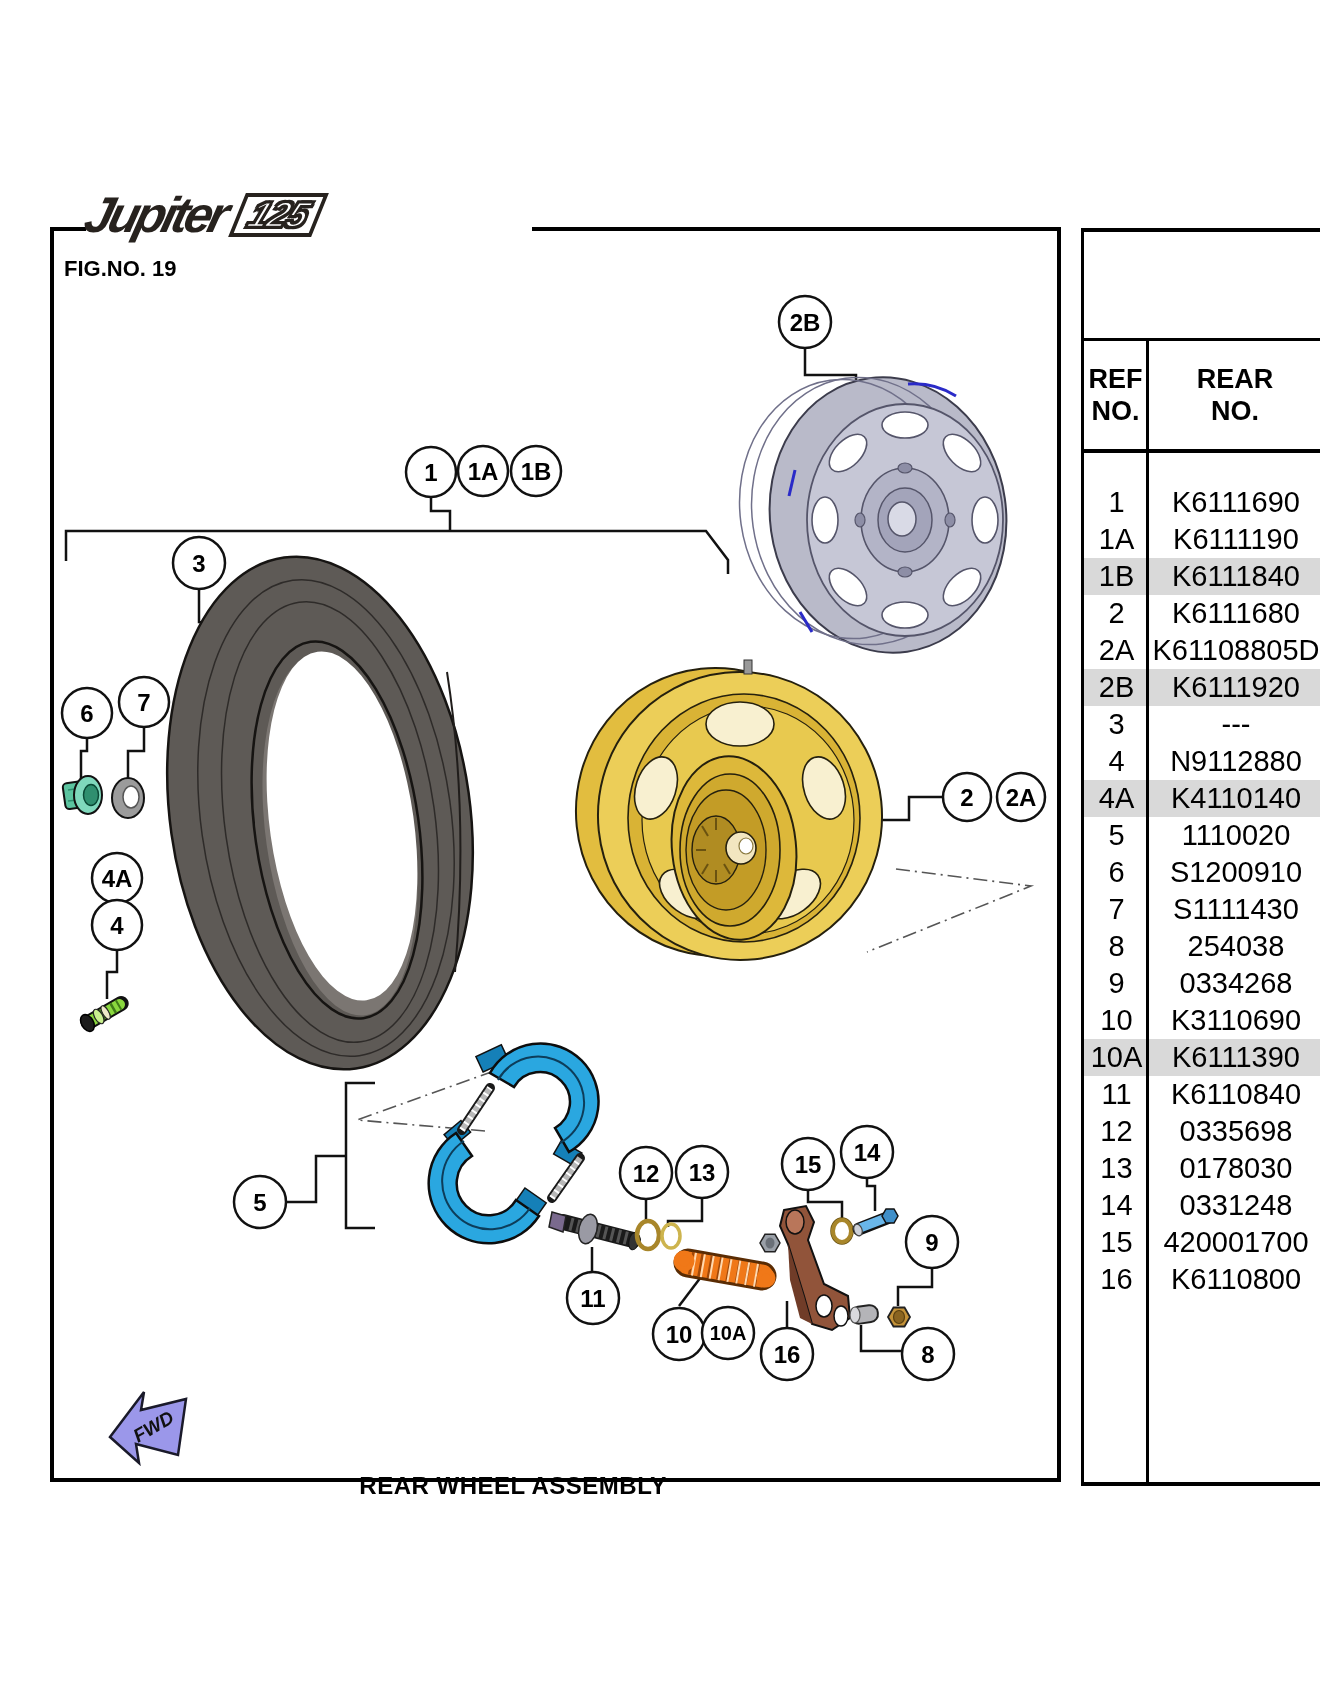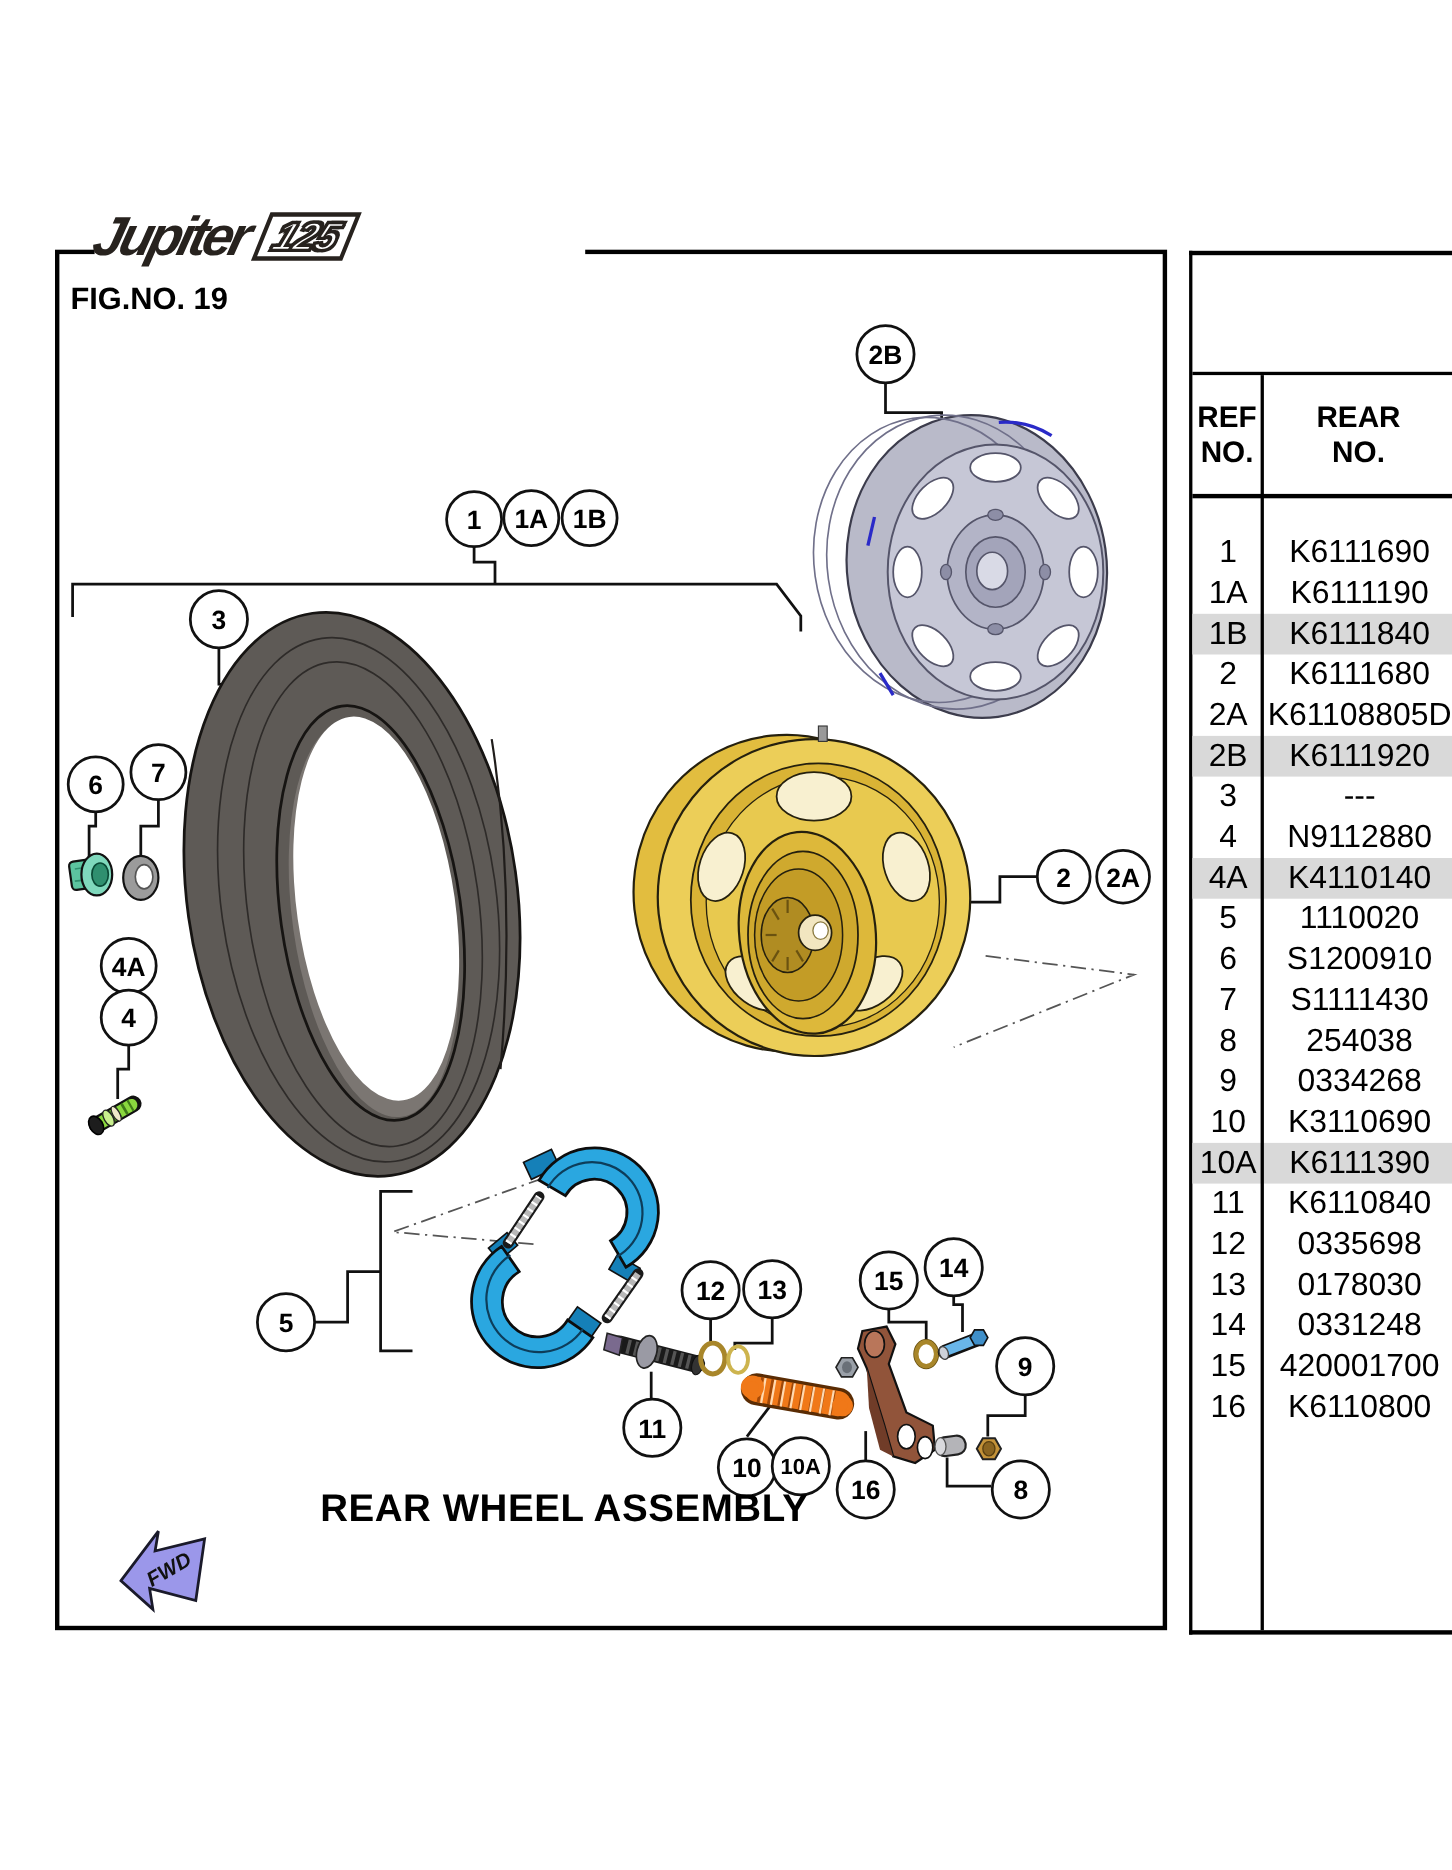--- a/index.html
+++ b/index.html
@@ -9,23 +9,23 @@
   }
   #frame{position:absolute;left:50px;top:227px;width:1003px;height:1247px;border:4px solid #000;z-index:1;}
   #logo{position:absolute;left:86px;top:186px;width:446px;height:58px;background:#fff;z-index:6;
         display:flex;align-items:center;}
   .brand{font-size:50px;font-weight:bold;font-style:italic;letter-spacing:-4px;
          transform:skewX(-14deg);color:#27221e;line-height:1;}
   .model-box{border:4px solid #27221e;transform:skewX(-22deg);padding:0 9px;margin-left:12px;line-height:1;}
   .model{font-size:36px;font-weight:bold;font-style:italic;letter-spacing:-1px;color:#fff;
          -webkit-text-stroke:2.5px #27221e;
          text-shadow:-2px -2px 0 #27221e,2px -2px 0 #27221e,-2px 2px 0 #27221e,2px 2px 0 #27221e;}
-  #figno{position:absolute;left:64px;top:256px;font-size:28px;font-weight:bold;z-index:5;}
-  #title{position:absolute;left:50px;top:1352px;width:926px;text-align:center;
-         font-size:35px;font-weight:bold;letter-spacing:.5px;z-index:5;}
+  #figno{position:absolute;left:64px;top:256px;font-size:22px;font-weight:bold;z-index:5;}
+  #title{position:absolute;left:50px;top:1472px;width:926px;text-align:center;
+         font-size:24px;font-weight:bold;letter-spacing:.5px;z-index:5;}
   
   #ptable{position:absolute;left:1081px;top:228px;width:239px;height:1250px;background:#fff;
           border-top:4px solid #000;border-left:3px solid #000;border-bottom:4px solid #000;z-index:4;}
   #coldiv{position:absolute;left:62px;top:109px;bottom:0;width:3px;background:#000;z-index:2;}
   .tempty{height:106px;border-bottom:3px solid #000;}
   .thead{height:108px;border-bottom:4px solid #000;display:flex;}
   .hc{display:flex;flex-direction:column;justify-content:center;align-items:center;
       font-weight:bold;font-size:27px;line-height:1.2;}
   .hc.ref{width:63px;}
   .hc.part{flex:1;}

